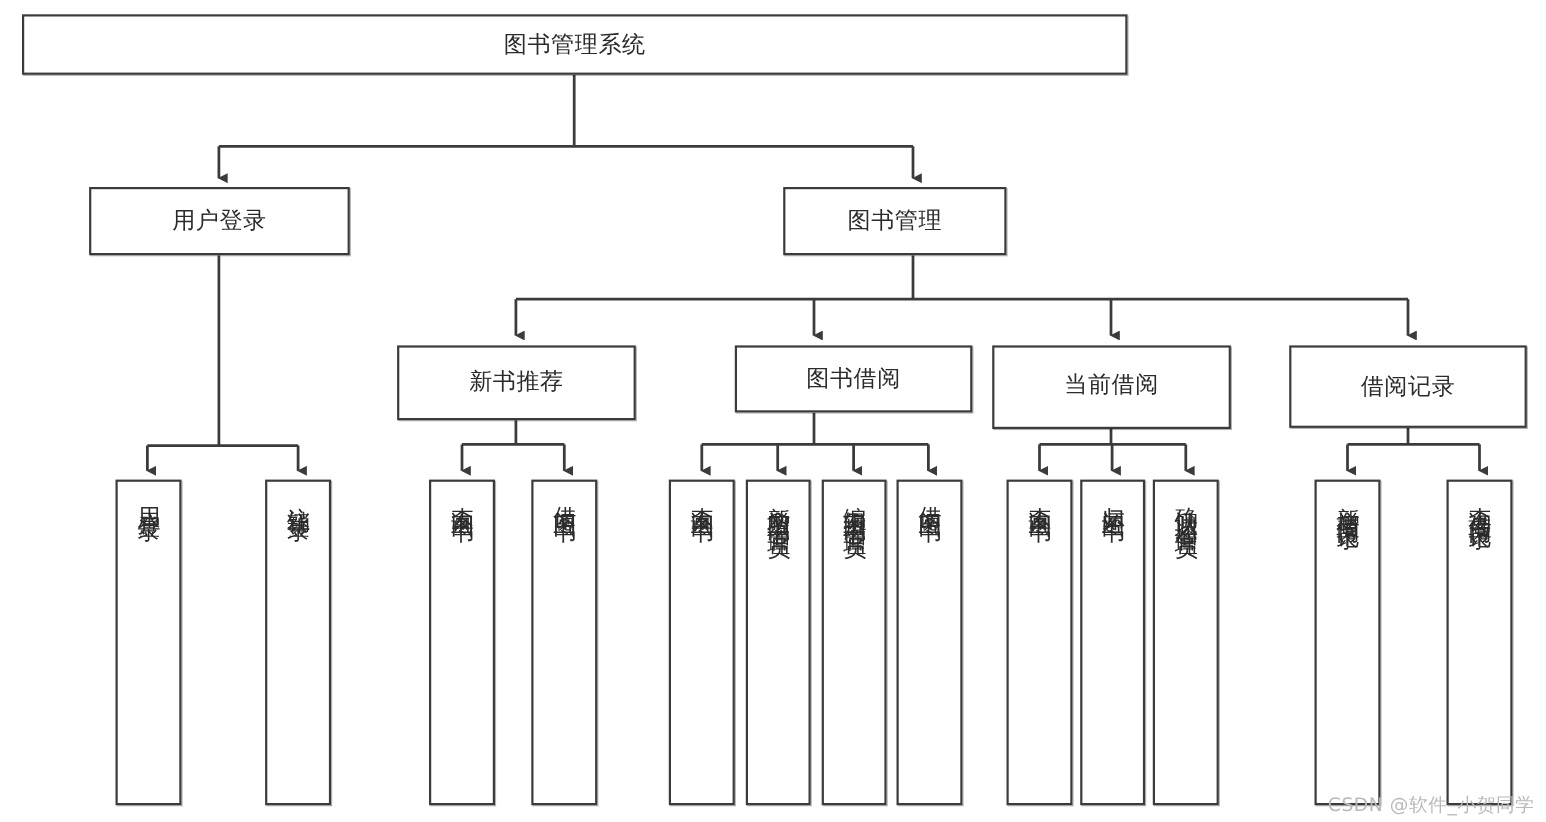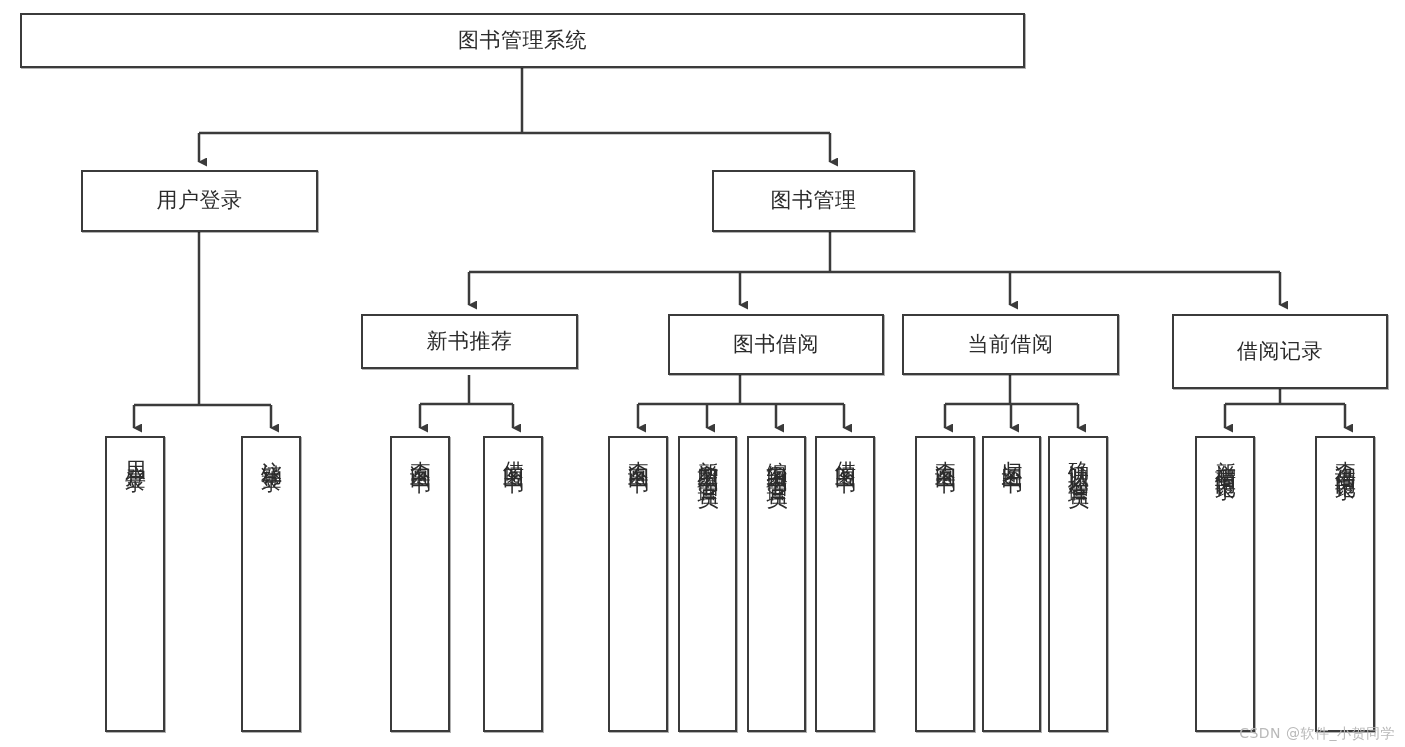--- a/index.html
+++ b/index.html
@@ -61,21 +61,21 @@
     line-height: 1;
     white-space: nowrap;
   }
   #root-node .node-label {
     font-size: 21px;
   }
   #watermark {
     position: absolute;
     right: 10px;
     bottom: 4px;
-    font-size: 14px;
+    font-size: 17px;
     color: #b9b9b9;
     white-space: nowrap;
     letter-spacing: 0.5px;
   }
 </style>
 </head>
 <body>
 
 <div id="diagram-root">
 
@@ -133,27 +133,27 @@
     <span class="node-label">图书管理系统</span>
   </div>
 
   <div class="node horizontal" style="left:81px; top:170px; width:237px; height:62px;">
     <span class="node-label">用户登录</span>
   </div>
   <div class="node horizontal" style="left:712px; top:170px; width:203px; height:62px;">
     <span class="node-label">图书管理</span>
   </div>
 
-  <div class="node horizontal" style="left:361px; top:314px; width:217px; height:55px;">
+  <div class="node horizontal" style="left:361px; top:314px; width:217px; height:68px;">
     <span class="node-label">新书推荐</span>
   </div>
   <div class="node horizontal" style="left:668px; top:314px; width:216px; height:61px;">
     <span class="node-label">图书借阅</span>
   </div>
-  <div class="node horizontal" style="left:902px; top:314px; width:217px; height:61px;">
+  <div class="node horizontal" style="left:902px; top:314px; width:217px; height:76px;font-family:Liberation Mono, monospace;">
     <span class="node-label">当前借阅</span>
   </div>
   <div class="node horizontal" style="left:1172px; top:314px; width:216px; height:75px;">
     <span class="node-label">借阅记录</span>
   </div>
 
   <div class="node vertical" style="left:105px; top:436px; width:60px; height:296px;">
     <span class="node-label">用户登录</span>
   </div>
   <div class="node vertical" style="left:241px; top:436px; width:60px; height:296px;">

